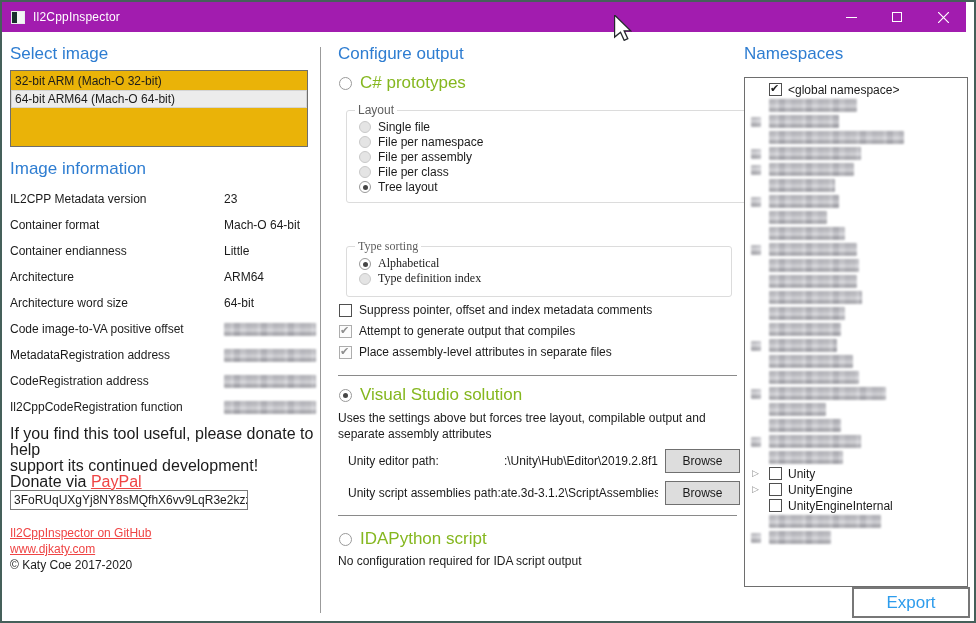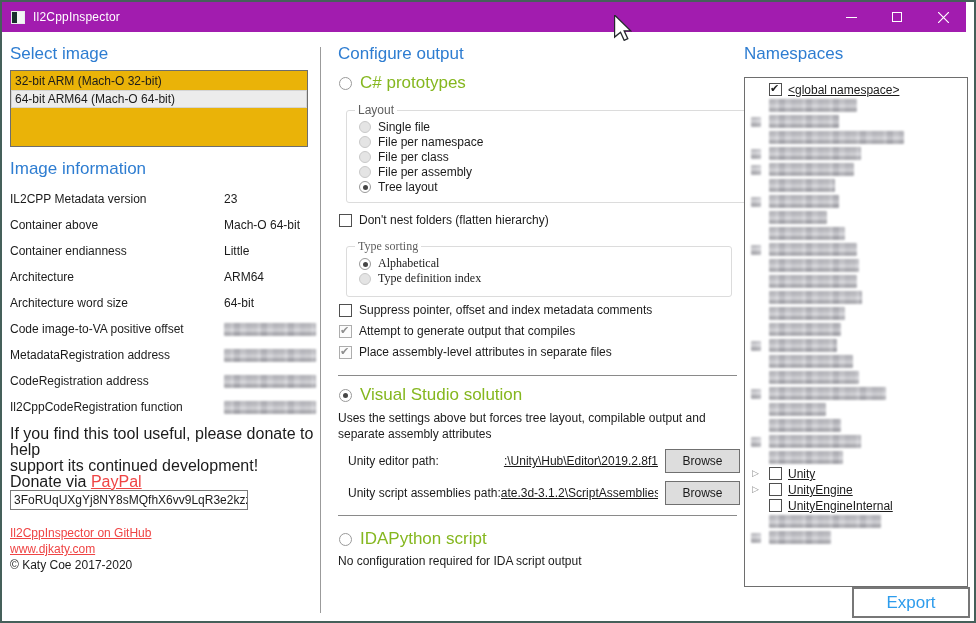--- a/index.html
+++ b/index.html
@@ -54,28 +54,28 @@
   
   fieldset{position:absolute;border:1px solid #DCDCDC;border-radius:3px;margin:0;padding:2px 0 0 12px;box-sizing:border-box;background:#fff;}
   legend{font-size:12px;color:#5E5E5E;padding:0 3px;margin-left:-4px;}
   .optrow{display:flex;align-items:center;gap:7px;height:15px;font-size:12px;white-space:nowrap;}
   .optrow .radio{width:12px;height:12px;}
   .cbrow{position:absolute;display:flex;align-items:center;gap:7px;font-size:12px;white-space:nowrap;}
   .radiohead{position:absolute;display:flex;align-items:center;gap:8px;}
   .desc{position:absolute;font-size:12px;line-height:16px;}
   .pathrow{position:absolute;left:346px;width:392px;height:24px;display:flex;align-items:center;font-size:12px;}
   .pathrow .plab{flex:none;white-space:nowrap;}
-  .pathrow .pval{flex:1;text-align:right;white-space:nowrap;overflow:hidden;margin-right:7px;text-decoration:underline;}
+  .pathrow .pval{flex:1;text-align:right;white-space:nowrap;overflow:hidden;margin-right:7px;}
   .browsebtn{flex:none;width:75px;height:24px;box-sizing:border-box;border:1px solid #707070;background:#DDDDDD;font-size:12px;display:flex;align-items:center;justify-content:center;cursor:default;}
   
   .nsbox{position:absolute;left:742px;top:75px;width:224px;height:510px;border:1px solid #6E6E6E;box-sizing:border-box;background:#fff;padding-top:4px;overflow:hidden;}
   .nsrow{position:relative;height:16px;}
   .nsrow .expico{position:absolute;left:7px;top:1px;font-size:9px;color:#8F8F8F;line-height:13px;}
   .nsrow .cb{position:absolute;left:24px;top:1px;}
-  .nsrow .nslab{position:absolute;left:43px;top:1px;font-size:12px;white-space:nowrap;text-decoration:underline;}
+  .nsrow .nslab{position:absolute;left:43px;top:1px;font-size:12px;white-space:nowrap;}
   .nsrow .bar{position:absolute;left:24px;top:1px;}
   .nsrow .expblur{position:absolute;left:6px;top:3px;width:10px;height:10px;}
   
   .cursor{position:absolute;left:612px;top:13px;pointer-events:none;}
 </style>
 </head>
 <body>
 
 <div class="window">
 
@@ -109,21 +109,21 @@
     </div>
 
   <div class="hdr" style="left:8px;top:157px;">Image information</div>
 
   <div id="info-rows">
       <div class="inforow">
         <span class="lab">IL2CPP Metadata version</span>
         <span class="val">23</span>
       </div>
       <div class="inforow">
-        <span class="lab">Container above</span>
+        <span class="lab">Container format</span>
         <span class="val">Mach-O 64-bit</span>
       </div>
       <div class="inforow">
         <span class="lab">Container endianness</span>
         <span class="val">Little</span>
       </div>
       <div class="inforow">
         <span class="lab">Architecture</span>
         <span class="val">ARM64</span>
       </div>
@@ -180,37 +180,33 @@
         <div class="optrow">
           <span class="radio dis"></span>
           <span>Single file</span>
         </div>
         <div class="optrow">
           <span class="radio dis"></span>
           <span>File per namespace</span>
         </div>
         <div class="optrow">
           <span class="radio dis"></span>
+          <span>File per assembly</span>
+        </div>
+        <div class="optrow">
+          <span class="radio dis"></span>
           <span>File per class</span>
-        </div>
-        <div class="optrow">
-          <span class="radio dis"></span>
-          <span>File per assembly</span>
         </div>
         <div class="optrow">
           <span class="radio sel"></span>
           <span>Tree layout</span>
         </div>
       </div>
   </fieldset>
 
-  <div class="cbrow" style="left:337px;top:211px;">
-    <span class="cb" id="flatten-cb"></span>
-    <span>Don't nest folders (flatten hierarchy)</span>
-  </div>
 
   <fieldset style="left:344px;top:237px;width:386px;height:58px;font-family:Liberation Serif, serif;">
     <legend>Type sorting</legend>
     <div id="sorting-options">
         <div class="optrow">
           <span class="radio sel"></span>
           <span>Alphabetical</span>
         </div>
         <div class="optrow">
           <span class="radio dis"></span>

